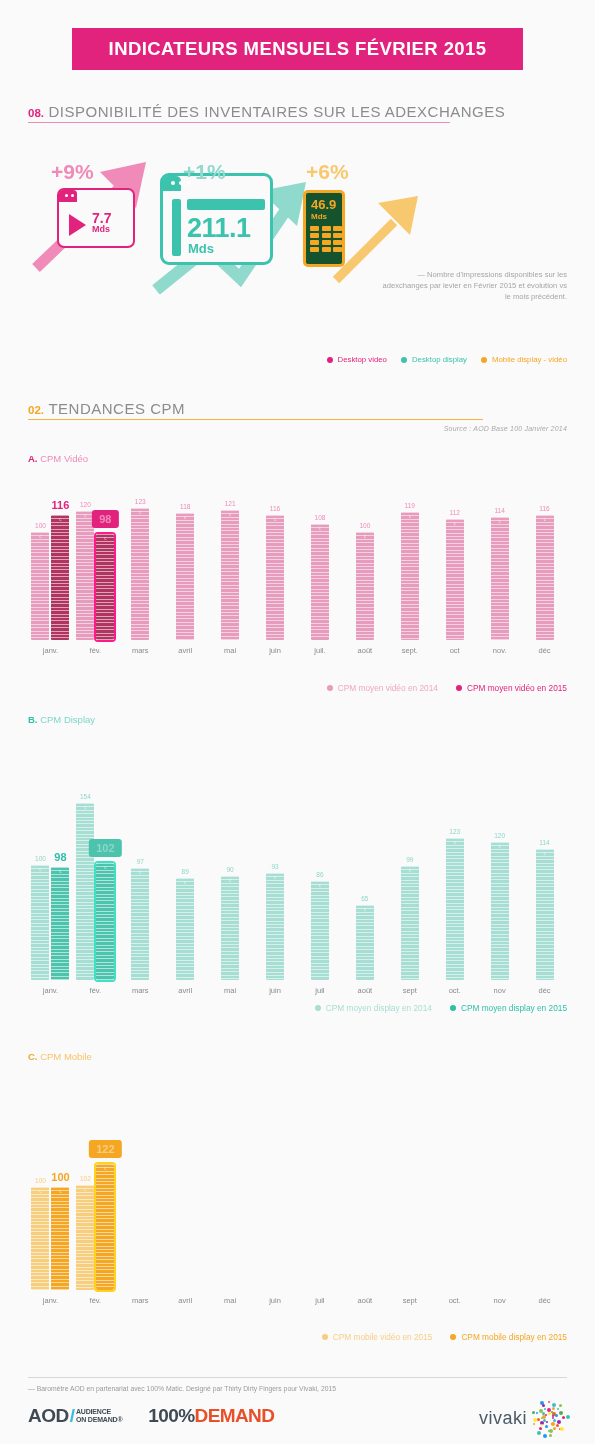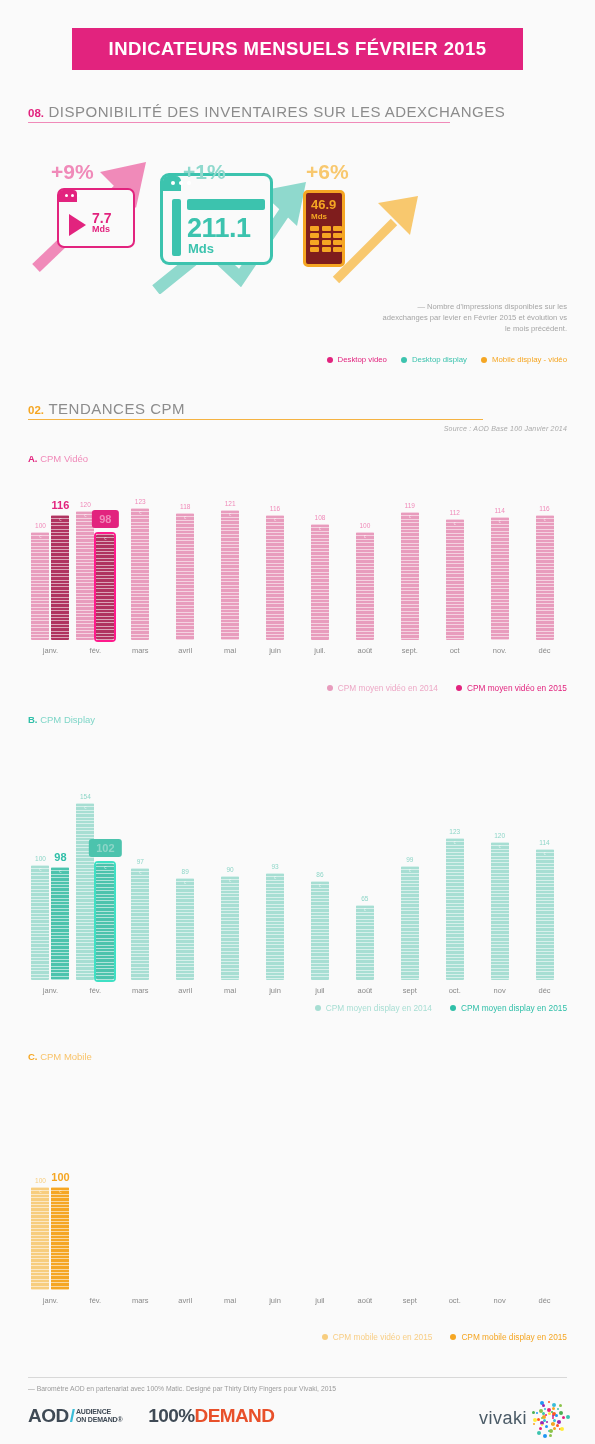--- a/index.html
+++ b/index.html
@@ -89,34 +89,34 @@
   .ico-display .dots i { width:4px; height:4px; background:#fff; border-radius:50%; display:block; }
   .ico-display .lblk { position:absolute; left:9px; top:23px; width:9px; height:57px; background:#3cc3ae; border-radius:2px; }
   .ico-display .tbar { position:absolute; left:24px; top:23px; width:78px; height:11px; background:#3cc3ae; border-radius:2px; }
   .ico-display .num { position:absolute; left:24px; top:37px; color:#3cc3ae; font-size:27px; font-weight:bold; letter-spacing:-0.5px; }
   .ico-display .unit { position:absolute; left:25px; top:65px; color:#3cc3ae; font-size:13px; font-weight:bold; }
 
   
   .ico-mobile {
     position: absolute; left: 303px; top: 40px;
     width: 42px; height: 77px;
-    border: 3px solid #f5a623; border-radius: 5px; background:#7f1d1d;
+    border: 3px solid #f5a623; border-radius: 5px; background:#14532d;
   }
   .ico-mobile .num { position:absolute; left:5px; top:4px; color:#f5a623; font-size:13px; font-weight:bold; }
   .ico-mobile .unit { position:absolute; left:5px; top:19px; color:#f5a623; font-size:8px; font-weight:bold; }
   .ico-mobile .keys { position:absolute; left:4px; top:33px; display:grid; grid-template-columns:repeat(3,9px); gap:2.5px 2.5px; }
   .ico-mobile .keys i { display:block; width:9px; height:4.5px; background:#f5a623; border-radius:1px; }
 
   .pct { position: absolute; font-size: 21px; font-weight: bold; top: 160px; }
   #pct-video   { left: 51px;  color: #f08ab9; }
   #pct-display { left: 183px; color: #8fd9cd; }
   #pct-mobile  { left: 306px; color: #f8c86e; }
 
   .desc-note {
-    position: absolute; right: 28px; top: 301px; width: 185px;
+    position: absolute; right: 28px; top: 269px; width: 185px;
     text-align: right; font-size: 7.6px; line-height: 11px; color: #a5a5a5;
   }
 
   
   .legend { position: absolute; display: flex; align-items: center; gap: 18px; }
   .legend .item { display: flex; align-items: center; gap: 5px; font-size: 7.8px; white-space: nowrap; }
   .legend .item .dot { width: 6px; height: 6px; border-radius: 50%; display: block; }
 
   #legend-top { right: 28px; top: 355px; gap: 14px; }
   #legend-top .item { font-size: 7.8px; }
@@ -569,20 +569,32 @@
       <div class="group" style="left: 3.45833px;">
         <div class="bar y2014" style="height: 103px;">
           <div class="stripes"></div>
           <div class="cap">€</div>
           <div class="vlabel">100</div>
         </div>
         <div class="bar y2015" style="height: 103px;">
           <div class="stripes"></div>
           <div class="cap">€</div>
           <div class="vlabel big">100</div>
+        </div>
+      </div>
+      <div class="group" style="left: 48.375px;">
+        <div class="bar y2014" style="height: 105px;">
+          <div class="stripes"></div>
+          <div class="cap">€</div>
+          <div class="vlabel">102</div>
+        </div>
+        <div class="bar y2015 hl" style="height: 126px;">
+          <div class="stripes"></div>
+          <div class="cap">€</div>
+          <div class="vlabel badge">122</div>
         </div>
       </div>
     </div>
   <div class="xlabels" style="top:161px;">
       <div class="xtick" style="left: 22.4583px;">janv.</div>
       <div class="xtick" style="left: 67.375px;">fév.</div>
       <div class="xtick" style="left: 112.292px;">mars</div>
       <div class="xtick" style="left: 157.208px;">avril</div>
       <div class="xtick" style="left: 202.125px;">mai</div>
       <div class="xtick" style="left: 247.042px;">juin</div>

